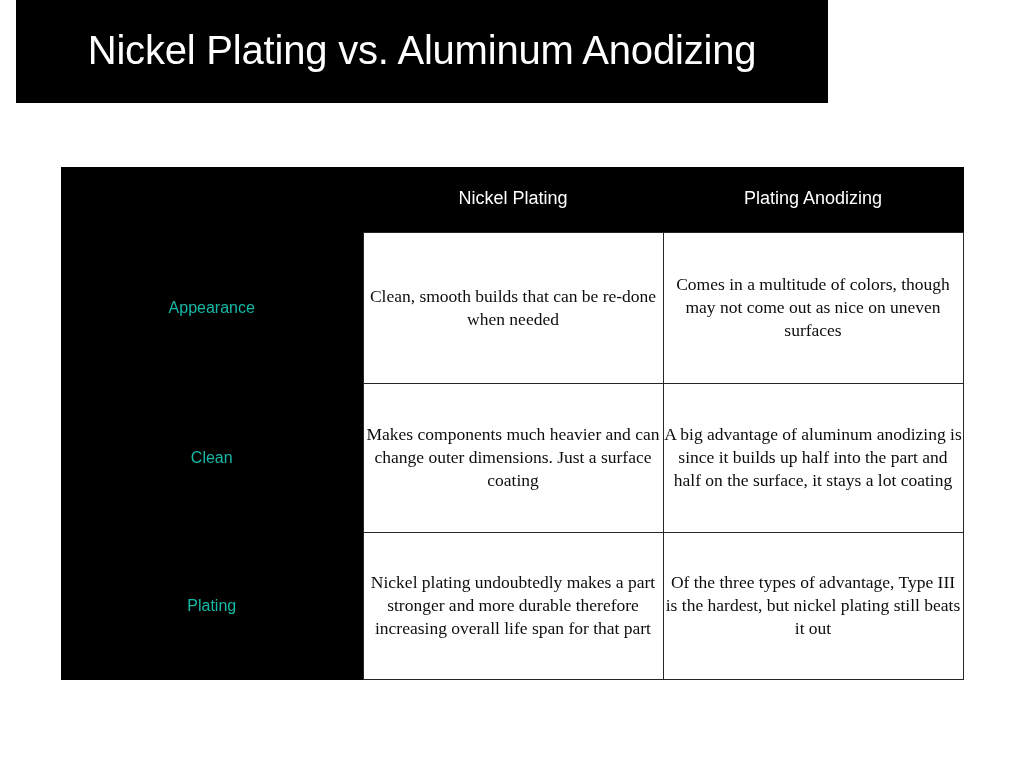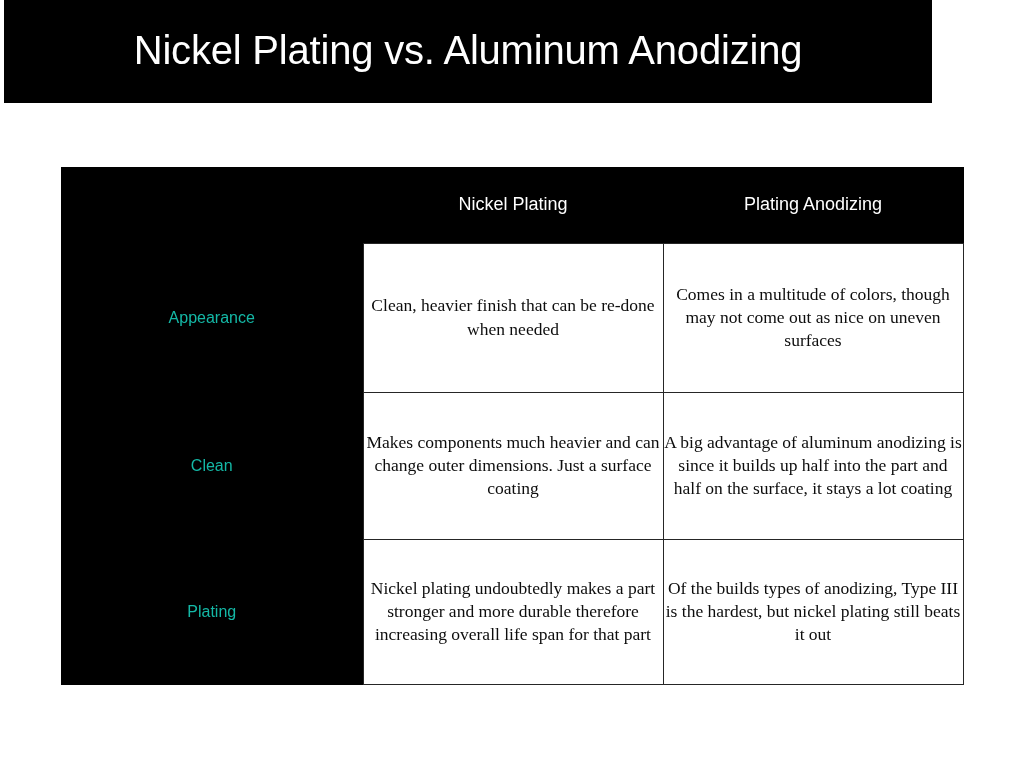--- a/index.html
+++ b/index.html
@@ -11,23 +11,23 @@
     height: 768px;
     background: #ffffff;
     font-family: "Liberation Sans", sans-serif;
     overflow: hidden;
     position: relative;
   }
 
   
   #title-banner {
     position: absolute;
-    left: 4px;
+    left: 16px;
     top: 0;
-    width: 928px;
+    width: 812px;
     height: 103px;
     background: #000000;
     display: flex;
     align-items: center;
     justify-content: center;
   }
   #title-text {
     color: #ffffff;
     font-family: "Liberation Sans", sans-serif;
     font-size: 40px;
@@ -54,21 +54,21 @@
     padding: 0;
     margin: 0;
     vertical-align: middle;
   }
 
   
   col.col-label { width: 302px; }
   col.col-data  { width: 300px; }
 
   
-  .header-row { height: 76px; }
+  .header-row { height: 65px; }
   .corner-cell {
     background: #000000;
     border: none;
   }
   .col-header {
     background: #000000;
     color: #ffffff;
     font-family: "Liberation Sans", sans-serif;
     font-size: 18px;
     font-weight: 400;
@@ -126,30 +126,30 @@
       <th class="corner-cell"></th>
       <th class="col-header">Nickel Plating</th>
       <th class="col-header">Plating Anodizing</th>
     </tr>
   </thead>
 
   <tbody>
 
     <tr class="row-1">
       <td class="row-label">Appearance</td>
-      <td class="data-cell">Clean, heavier finish that can be re-done when needed</td>
+      <td class="data-cell">Clean, smooth builds that can be re-done when needed</td>
       <td class="data-cell">Comes in a multitude of colors, though may not come out as nice on uneven surfaces</td>
     </tr>
 
     <tr class="row-2">
       <td class="row-label">Clean</td>
       <td class="data-cell">Makes components much heavier and can change outer dimensions. Just a surface coating</td>
       <td class="data-cell">A big advantage of aluminum anodizing is since it builds up half into the part and half on the surface, it stays a lot coating</td>
     </tr>
 
     <tr class="row-3">
       <td class="row-label">Plating</td>
       <td class="data-cell">Nickel plating undoubtedly makes a part stronger and more durable therefore increasing overall life span for that part</td>
-      <td class="data-cell">Of the builds types of anodizing, Type III is the hardest, but nickel plating still beats it out</td>
+      <td class="data-cell">Of the three types of advantage, Type III is the hardest, but nickel plating still beats it out</td>
     </tr>
 
   </tbody>
 </table>
 
 </body></html>

